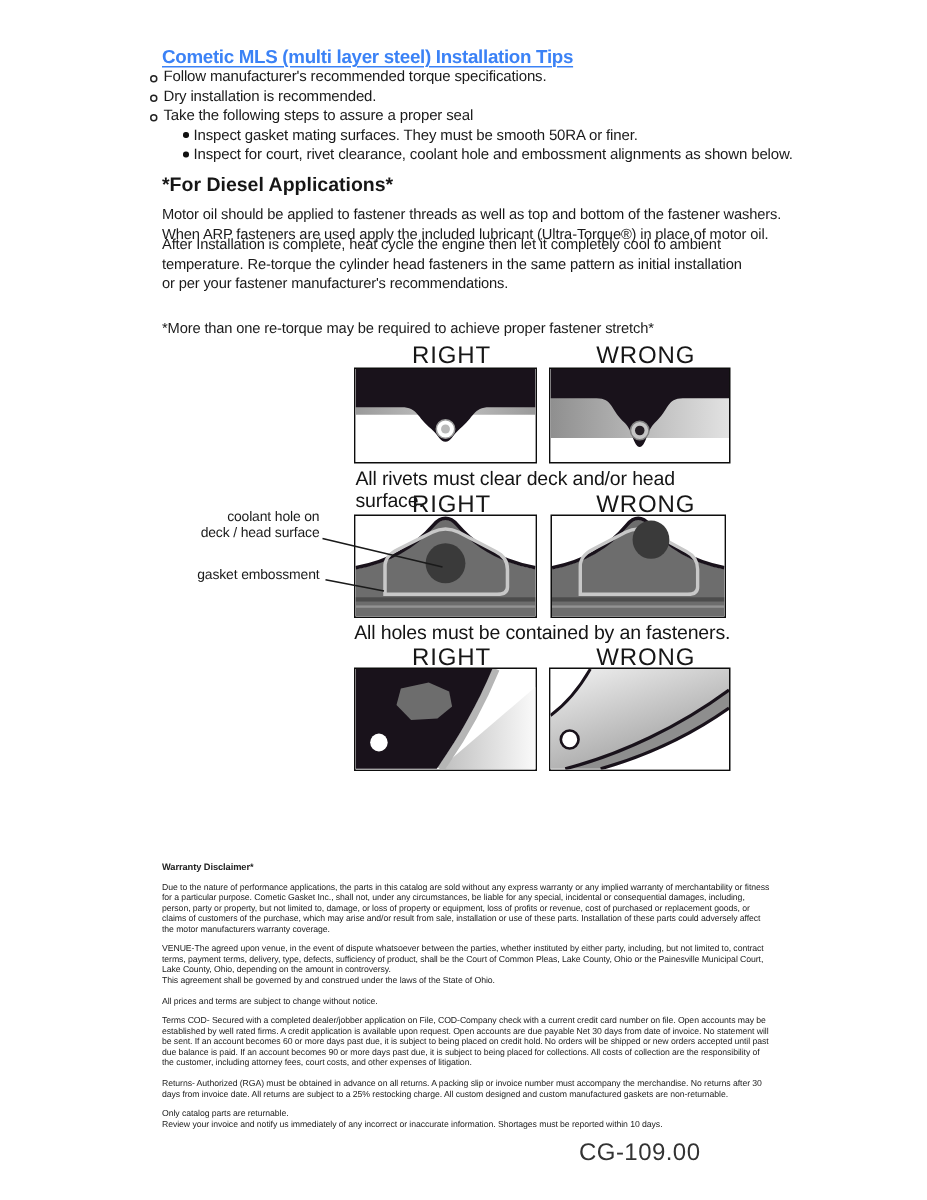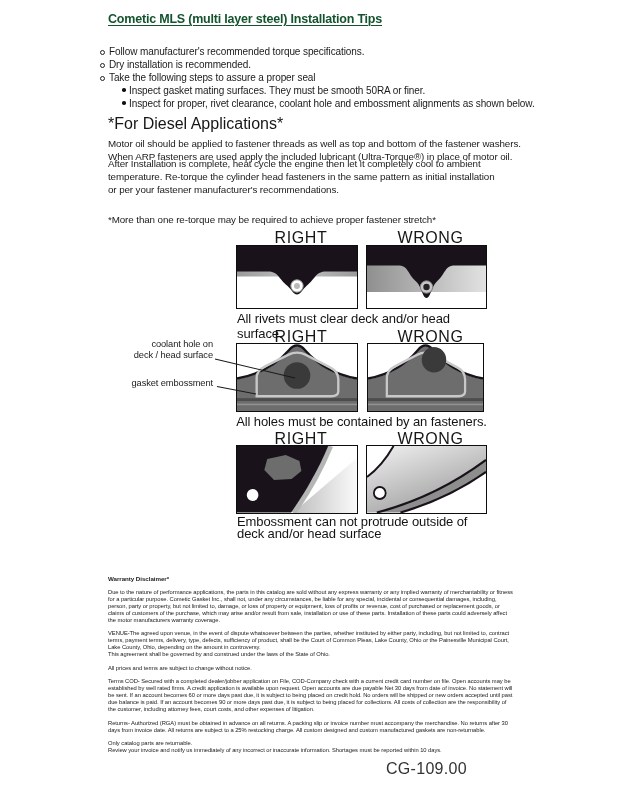--- a/index.html
+++ b/index.html
@@ -4,33 +4,33 @@
 <style>
   html,body{margin:0;padding:0;}
   body{
     width:618px;height:800px;position:relative;background:#ffffff;
     font-family:"Liberation Sans","DejaVu Sans",sans-serif;color:#111;
     overflow:hidden;
   }
   .abs{position:absolute;}
   
   .title{
-    left:108px;top:12px;margin:0;font-size:12.5px;font-weight:bold;letter-spacing:-0.2px;
+    left:108px;top:31px;margin:0;font-size:12.5px;font-weight:bold;letter-spacing:-0.2px;
     text-decoration:underline;text-underline-offset:2px;text-decoration-thickness:1.3px;
-    color:#14532d;
+    color:#3b82f6;
   }
   
   .tips{left:98px;top:45px;width:440px;font-size:10px;line-height:13px;letter-spacing:-0.1px;color:#1a1a1a;}
   .bullet{position:relative;padding-left:11px;}
   .bullet.l2{margin-left:22px;padding-left:9px;}
   .bullet .mk{position:absolute;left:2px;top:4.5px;width:3.2px;height:3.2px;border-radius:50%;}
   .bullet.l1 .mk{border:0.9px solid #222;background:transparent;}
   .bullet.l2 .mk{background:#111;border:none;width:3.6px;height:3.6px;top:4.3px;}
   
-  .diesel-h{left:108px;top:115px;margin:0;font-size:16px;font-weight:normal;color:#161616;}
+  .diesel-h{left:108px;top:115px;margin:0;font-size:13px;font-weight:bold;color:#161616;}
   .bp{left:108px;width:436px;margin:0;font-size:9.8px;line-height:13.2px;letter-spacing:-0.1px;
       color:#1a1a1a;white-space:pre-line;}
   .bp1{top:137px;} .bp2{top:157px;} .bp3{top:213px;}
   
   .dg{left:236px;top:0;width:251px;height:560px;}
   .dg-heads{position:absolute;left:4px;width:251px;display:flex;font-size:16px;font-weight:400;
     letter-spacing:0.6px;color:#161616;}
   .dg-heads .h-l{width:122px;text-align:center;}
   .dg-heads .h-r{width:121px;text-align:center;}
   .dg-heads .sp{width:8px;}
@@ -61,21 +61,21 @@
 </head>
 <body>
 
 <h1 class="abs title">Cometic MLS (multi layer steel) Installation Tips</h1>
 
 <div class="abs tips">
   <div class="bullet l1"><span class="mk"></span><span>Follow manufacturer's recommended torque specifications.</span></div>
   <div class="bullet l1"><span class="mk"></span><span>Dry installation is recommended.</span></div>
   <div class="bullet l1"><span class="mk"></span><span>Take the following steps to assure a proper seal</span></div>
   <div class="bullet l2"><span class="mk"></span><span>Inspect gasket mating surfaces.  They must be smooth 50RA or finer.</span></div>
-  <div class="bullet l2"><span class="mk"></span><span>Inspect for proper, rivet clearance, coolant hole and embossment alignments as shown below.</span></div>
+  <div class="bullet l2"><span class="mk"></span><span>Inspect for court, rivet clearance, coolant hole and embossment alignments as shown below.</span></div>
 </div>
 
 <h2 class="abs diesel-h">*For Diesel Applications*</h2>
 <p class="abs bp bp1">Motor oil should be applied to fastener threads as well as top and bottom of the fastener washers.
 When ARP fasteners are used apply the included lubricant (Ultra-Torque®) in place of motor oil.</p>
 <p class="abs bp bp2">After Installation is complete, heat cycle the engine then let it completely cool to ambient
 temperature. Re-torque the cylinder head fasteners in the same pattern as initial installation
 or per your fastener manufacturer's recommendations.</p>
 <p class="abs bp bp3">*More than one re-torque may be required to achieve proper fastener stretch*</p>
 
@@ -191,21 +191,20 @@
       </defs>
       <rect width="121" height="67" fill="#ffffff"></rect>
       <path d="M27,0 H121 V14 C88,38 48,57 10,66.5 L0,66.5 L0,31 C11,23 20,12 27,0 Z" fill="url(#g3w)"></path>
       <path d="M121,14 C88,38 48,57 10,66.5 L34,66.5 C68,57 98,42 121,26 Z" fill="#8e8e8e"></path>
       <path d="M27,0 C20,12 11,23 0,31" stroke="#19121b" stroke-width="2" fill="none"></path>
       <path d="M121,14 C88,38 48,57 10,66.5" stroke="#19121b" stroke-width="2.2" fill="none"></path>
       <path d="M121,26 C98,42 68,57 34,66.5" stroke="#19121b" stroke-width="2.2" fill="none"></path>
       <circle cx="13" cy="47" r="6" fill="#ffffff" stroke="#19121b" stroke-width="1.8"></circle>
     </svg>
   </div>
-  <div class="dg-cap cap3">Embossment can not protrude outside of deck and/or head surface</div>
 </div>
 
 <div class="abs legal">
   <h3>Warranty Disclaimer*</h3>
   <p>Due to the nature of performance applications, the parts in this catalog are sold without any express warranty or any implied warranty of merchantability or fitness for a particular purpose.  Cometic Gasket Inc., shall not, under any circumstances, be liable for any special, incidental or consequential damages, including, person, party or property, but not limited to, damage, or loss of property or equipment, loss of profits or revenue, cost of purchased or replacement goods, or claims of customers of the purchase, which may arise and/or result from sale, installation or use of these parts.  Installation of these parts could adversely affect the motor manufacturers warranty coverage.</p>
   <p>VENUE-The agreed upon venue, in the event of dispute whatsoever between the parties, whether instituted by either party, including, but not limited to, contract terms, payment terms, delivery, type, defects, sufficiency of product, shall be the Court of Common Pleas, Lake County, Ohio or the Painesville Municipal Court, Lake County, Ohio, depending on the amount in controversy.
 This agreement shall be governed by and construed under the laws of the State of Ohio.</p>
   <p>All prices and terms are subject to change without notice.</p>
   <p>Terms COD- Secured with a completed dealer/jobber application on File, COD-Company check with a current credit card number on file.  Open accounts may be established by well rated firms.  A credit application is available upon request.  Open accounts are due payable Net 30 days from date of invoice.  No statement will be sent.  If an account becomes 60 or more days past due, it is subject to being placed on credit hold.  No orders will be shipped or new orders accepted until past due balance is paid.  If an account becomes 90 or more days past due, it is subject to being placed for collections.  All costs of collection are the responsibility of the customer, including attorney fees, court costs, and other expenses of litigation.</p>
   <p>Returns- Authorized (RGA) must be obtained in advance on all returns.  A packing slip or invoice number must accompany the merchandise.  No returns after 30 days from invoice date.  All returns are subject to a 25% restocking charge.  All custom designed and custom manufactured gaskets are non-returnable.</p>

